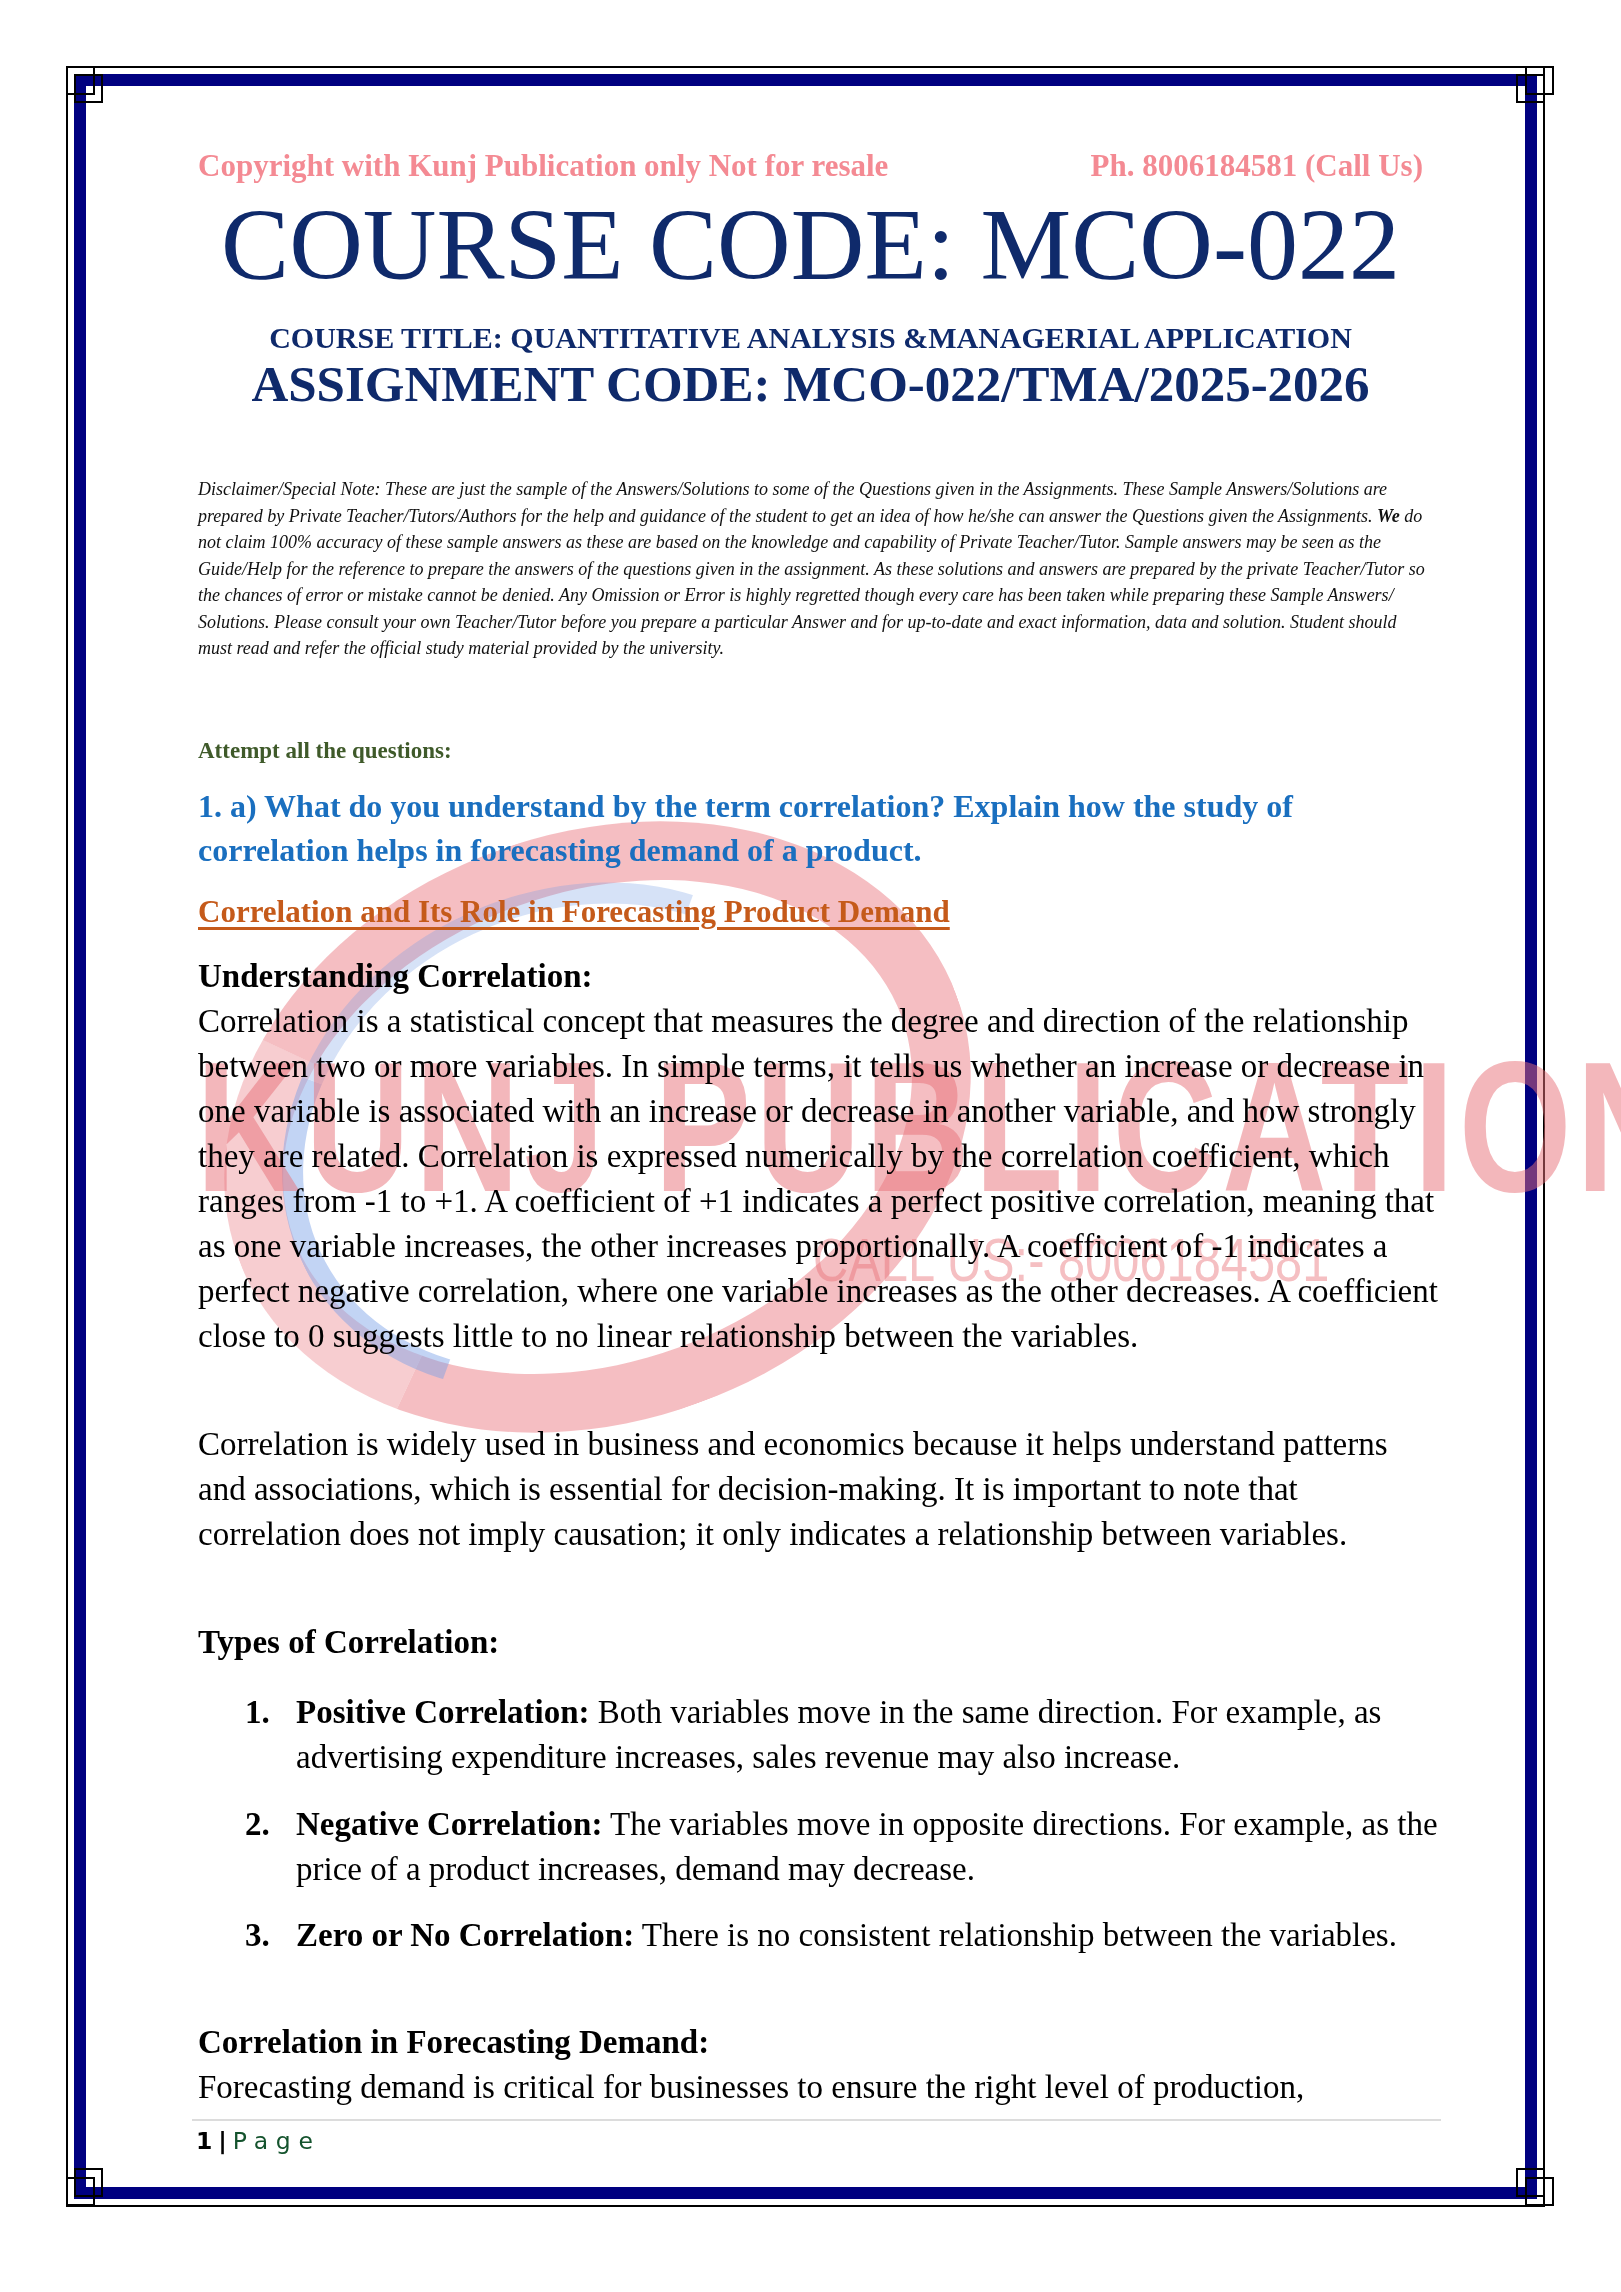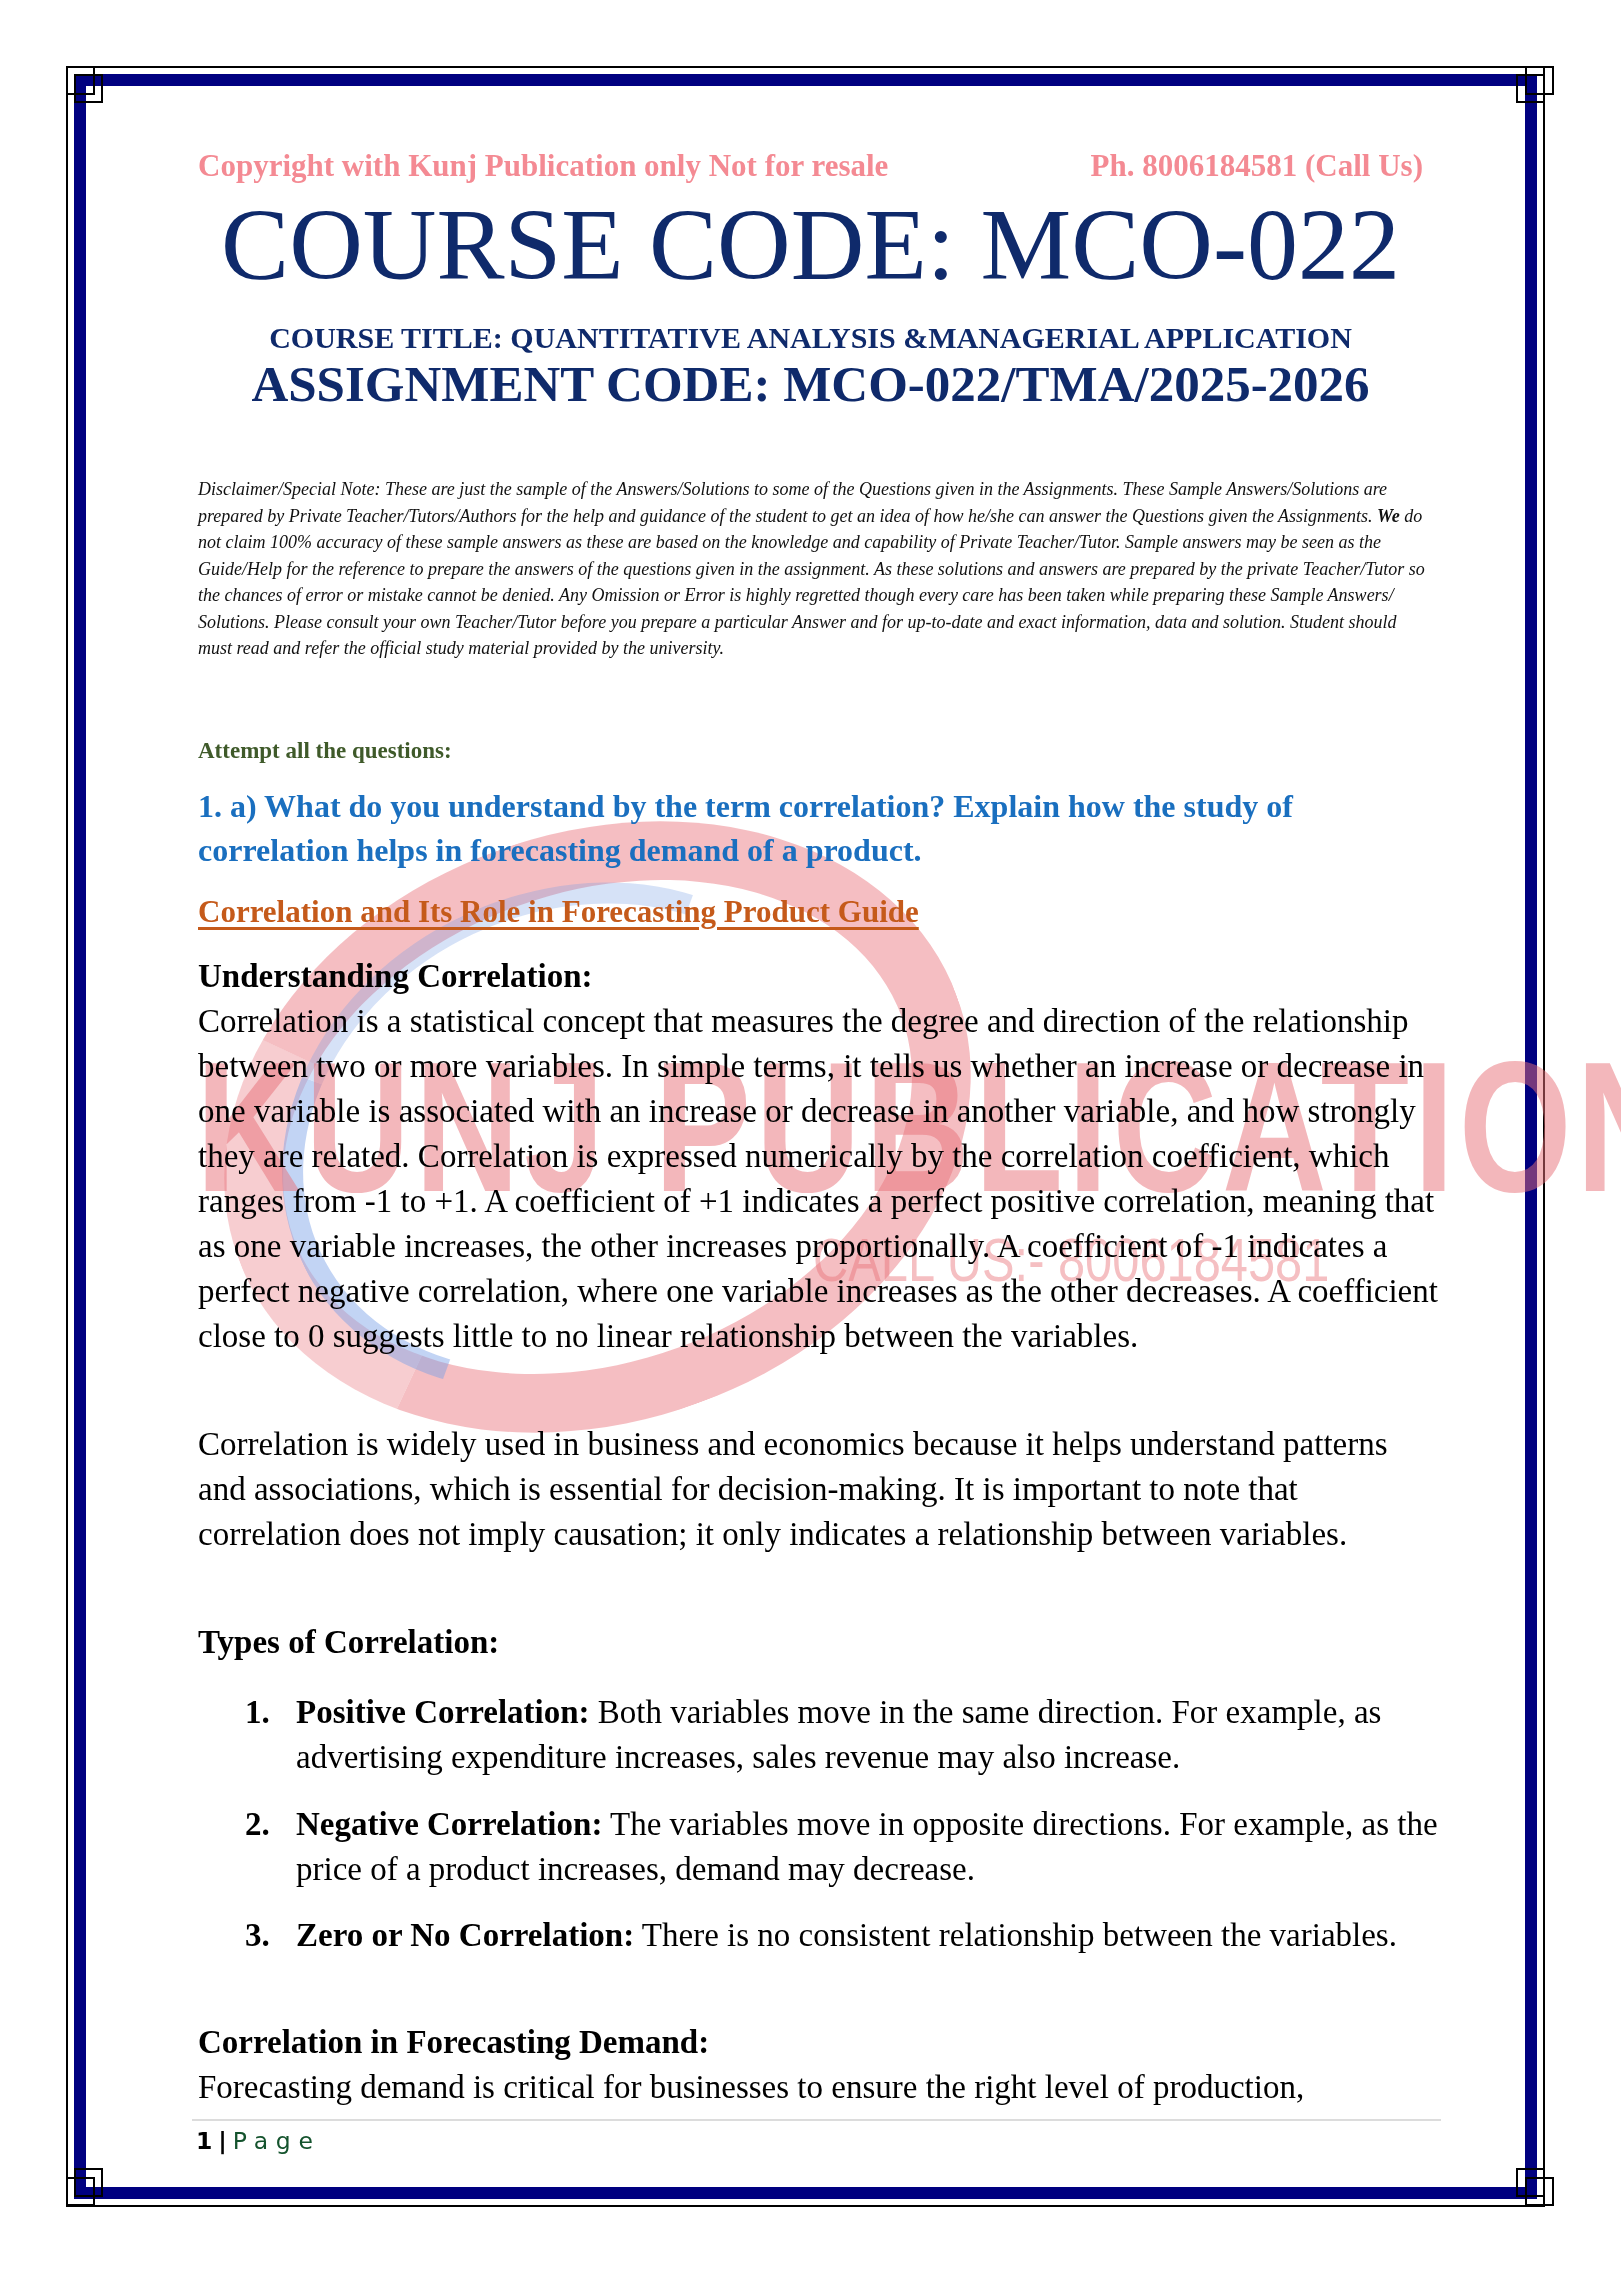--- a/index.html
+++ b/index.html
@@ -90,21 +90,21 @@
   <span>Ph. 8006184581 (Call Us)</span>
 </div>
 <div class="course-code">COURSE CODE: MCO-022</div>
 <div class="course-title">COURSE TITLE: QUANTITATIVE ANALYSIS &amp;MANAGERIAL APPLICATION</div>
 <div class="assignment-code">ASSIGNMENT CODE: MCO-022/TMA/2025-2026</div>
 
 <div class="disclaimer"><span>Disclaimer/Special Note: These are just the sample of the Answers/Solutions to some of the Questions given in the Assignments. These Sample Answers/Solutions are prepared by Private Teacher/Tutors/Authors for the help and guidance of the student to get an idea of how he/she can answer the Questions given the Assignments. </span><b>We</b><span> do not claim 100% accuracy of these sample answers as these are based on the knowledge and capability of Private Teacher/Tutor. Sample answers may be seen as the Guide/Help for the reference to prepare the answers of the questions given in the assignment. As these solutions and answers are prepared by the private Teacher/Tutor so the chances of error or mistake cannot be denied. Any Omission or Error is highly regretted though every care has been taken while preparing these Sample Answers/ Solutions. Please consult your own Teacher/Tutor before you prepare a particular Answer and for up-to-date and exact information, data and solution. Student should must read and refer the official study material provided by the university.</span></div>
 
 <div class="attempt">Attempt all the questions:</div>
 <div class="question">1. a) What do you understand by the term correlation? Explain how the study of correlation helps in forecasting demand of a product.</div>
-<div class="section-heading">Correlation and Its Role in Forecasting Product Guide</div>
+<div class="section-heading">Correlation and Its Role in Forecasting Product Demand</div>
 
 <div class="block body-text" style="top: 954px;">
   <div class="sub-heading">Understanding Correlation:</div>
   <div>Correlation is a statistical concept that measures the degree and direction of the relationship between two or more variables. In simple terms, it tells us whether an increase or decrease in one variable is associated with an increase or decrease in another variable, and how strongly they are related. Correlation is expressed numerically by the correlation coefficient, which ranges from -1 to +1. A coefficient of +1 indicates a perfect positive correlation, meaning that as one variable increases, the other increases proportionally. A coefficient of -1 indicates a perfect negative correlation, where one variable increases as the other decreases. A coefficient close to 0 suggests little to no linear relationship between the variables.</div>
 </div>
 
 <div class="block body-text" style="top: 1422px;">Correlation is widely used in business and economics because it helps understand patterns and associations, which is essential for decision-making. It is important to note that correlation does not imply causation; it only indicates a relationship between variables.</div>
 
 <div class="block body-text sub-heading" style="top: 1620px;">Types of Correlation:</div>
 

